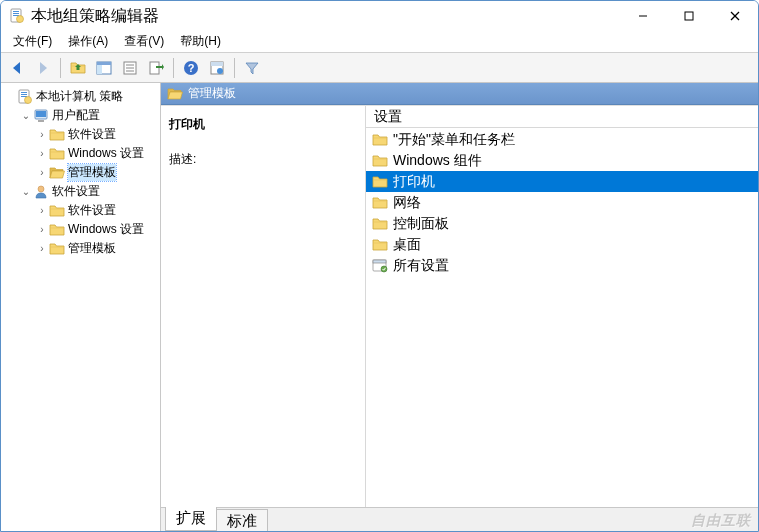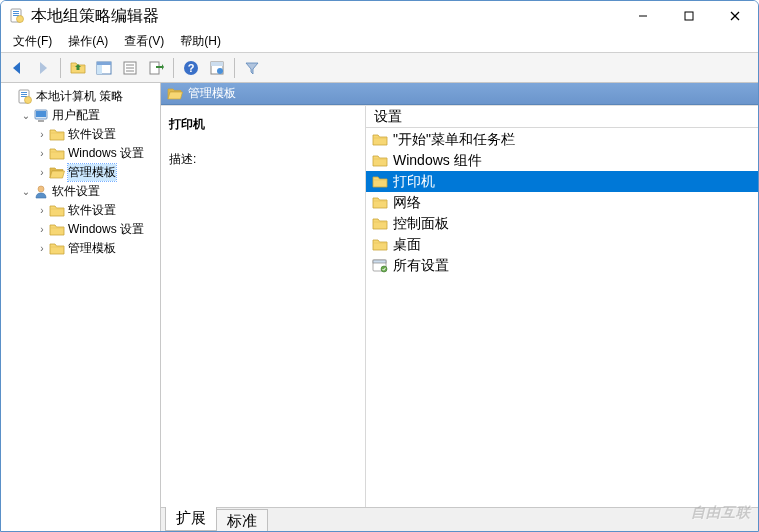--- a/index.html
+++ b/index.html
@@ -46,21 +46,21 @@
 .list-item { height: 21px; display: flex; align-items: center; padding: 0 6px; cursor: default; }
 .list-item.selected { background: #0078d7; color: #fff; }
 .list-item .li-icon { width: 16px; height: 16px; margin-right: 5px; flex-shrink: 0; }
 
 
 .tabs-row { height: 24px; display: flex; align-items: flex-start; padding-left: 4px; border-top: 1px solid #c8c8c8; font-size: 15px; background: #f0f0f0; }
 .tab { padding: 2px 10px; border: 1px solid #c0c0c0; border-top: none; background: #fff; margin-right: -1px; cursor: default; position: relative; top: -1px; }
 .tab.inactive { background: #f5f5f5; top: 1px; border-top: 1px solid #c0c0c0; }
 
 
-.watermark { position: absolute; right: 8px; bottom: 10px; font-size: 14px; font-weight: bold; font-style: italic; color: rgba(160,160,160,0.5); text-shadow: 1px 1px 0 rgba(255,255,255,0.4); pointer-events: none; letter-spacing: 1px; }
+.watermark { position: absolute; right: 8px; bottom: 2px; font-size: 14px; font-weight: bold; font-style: italic; color: rgba(160,160,160,0.5); text-shadow: 1px 1px 0 rgba(255,255,255,0.4); pointer-events: none; letter-spacing: 1px; }
 
 
 svg { display: block; }
 </style>
 </head>
 <body>
 
 <svg width="0" height="0" style="position:absolute">
   <defs>
     <g id="folder-icon">

